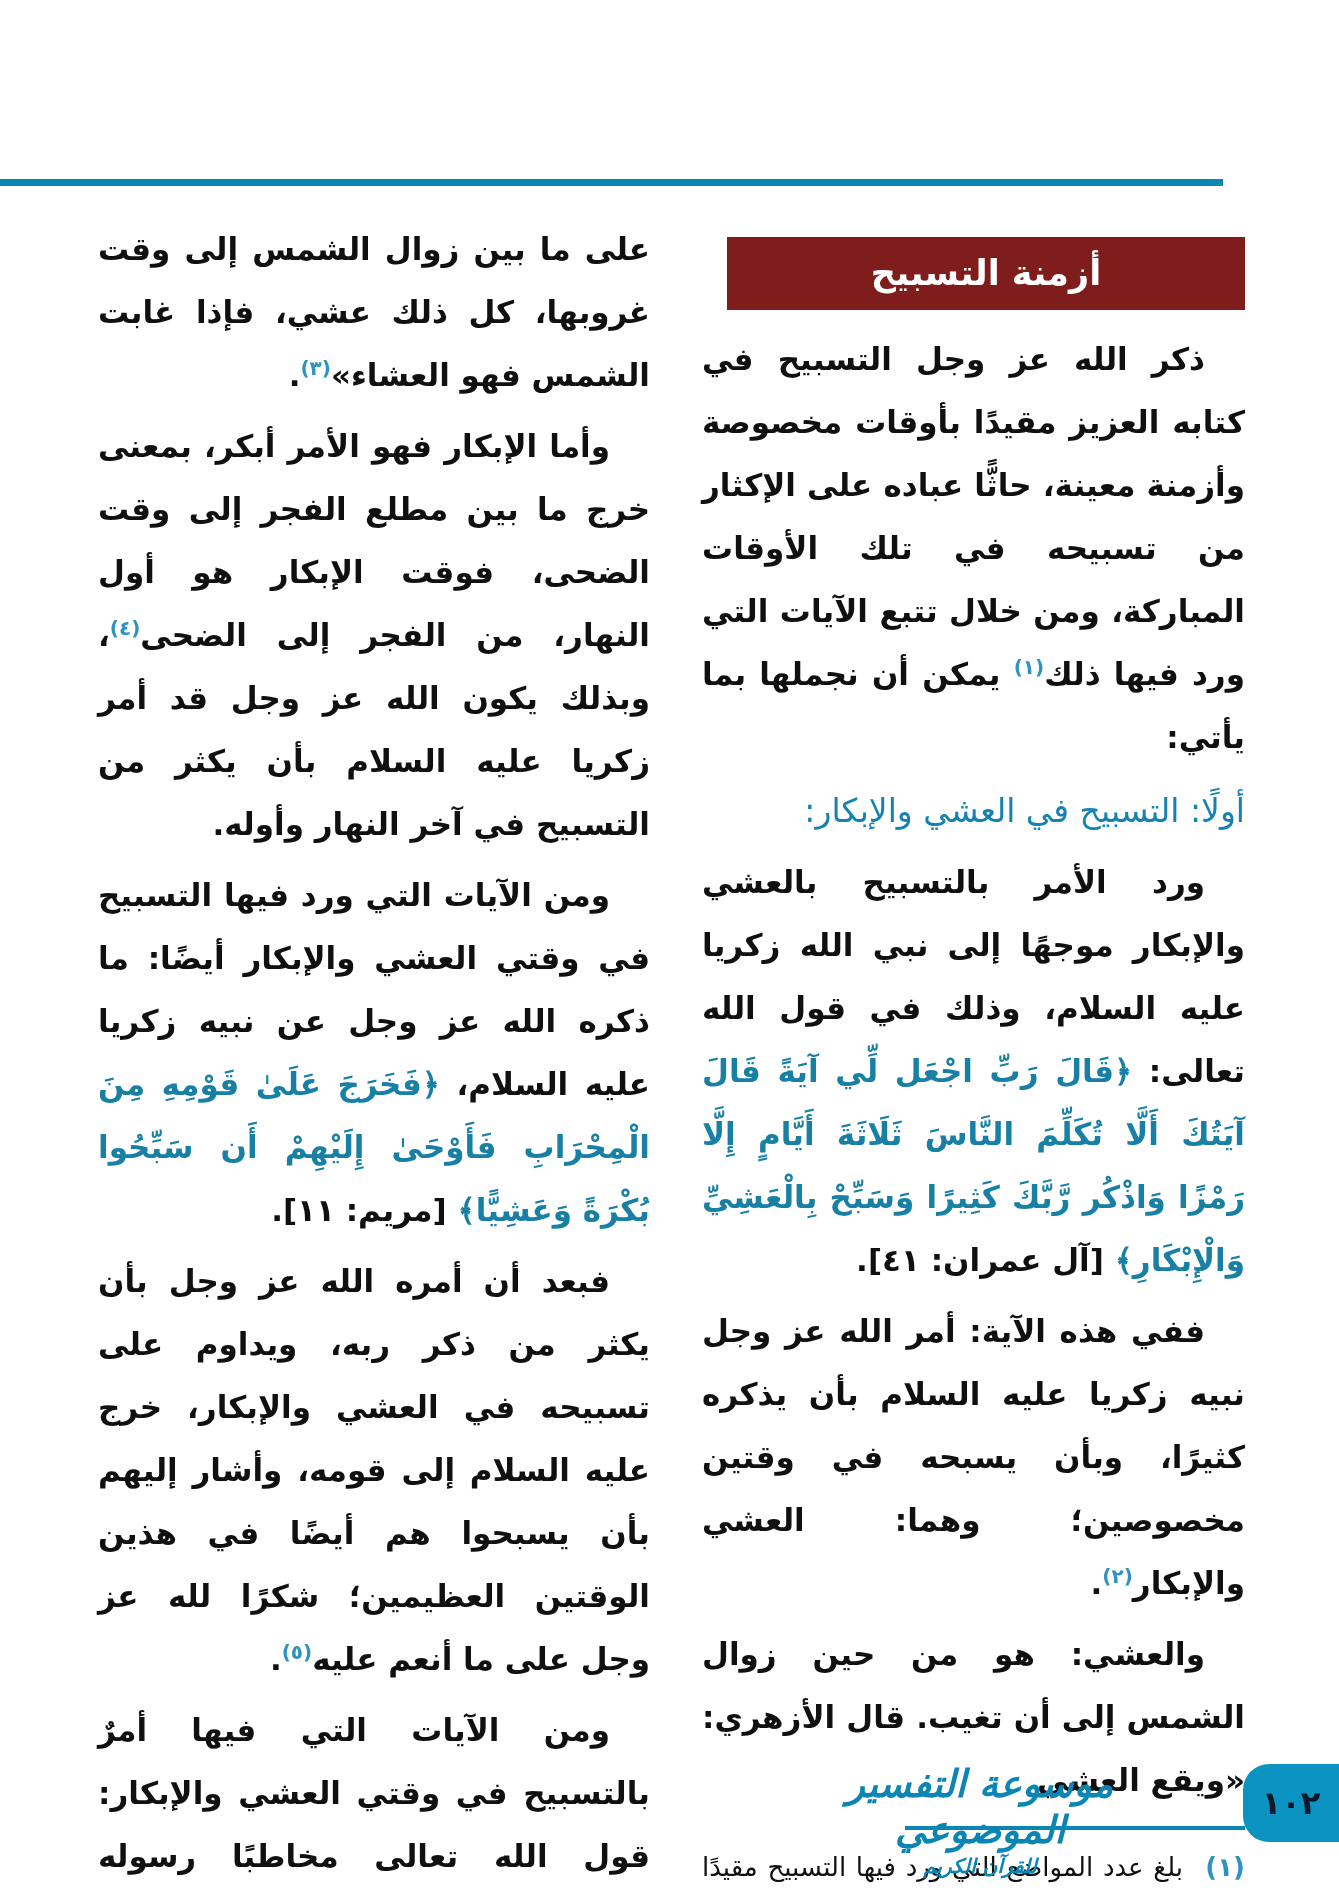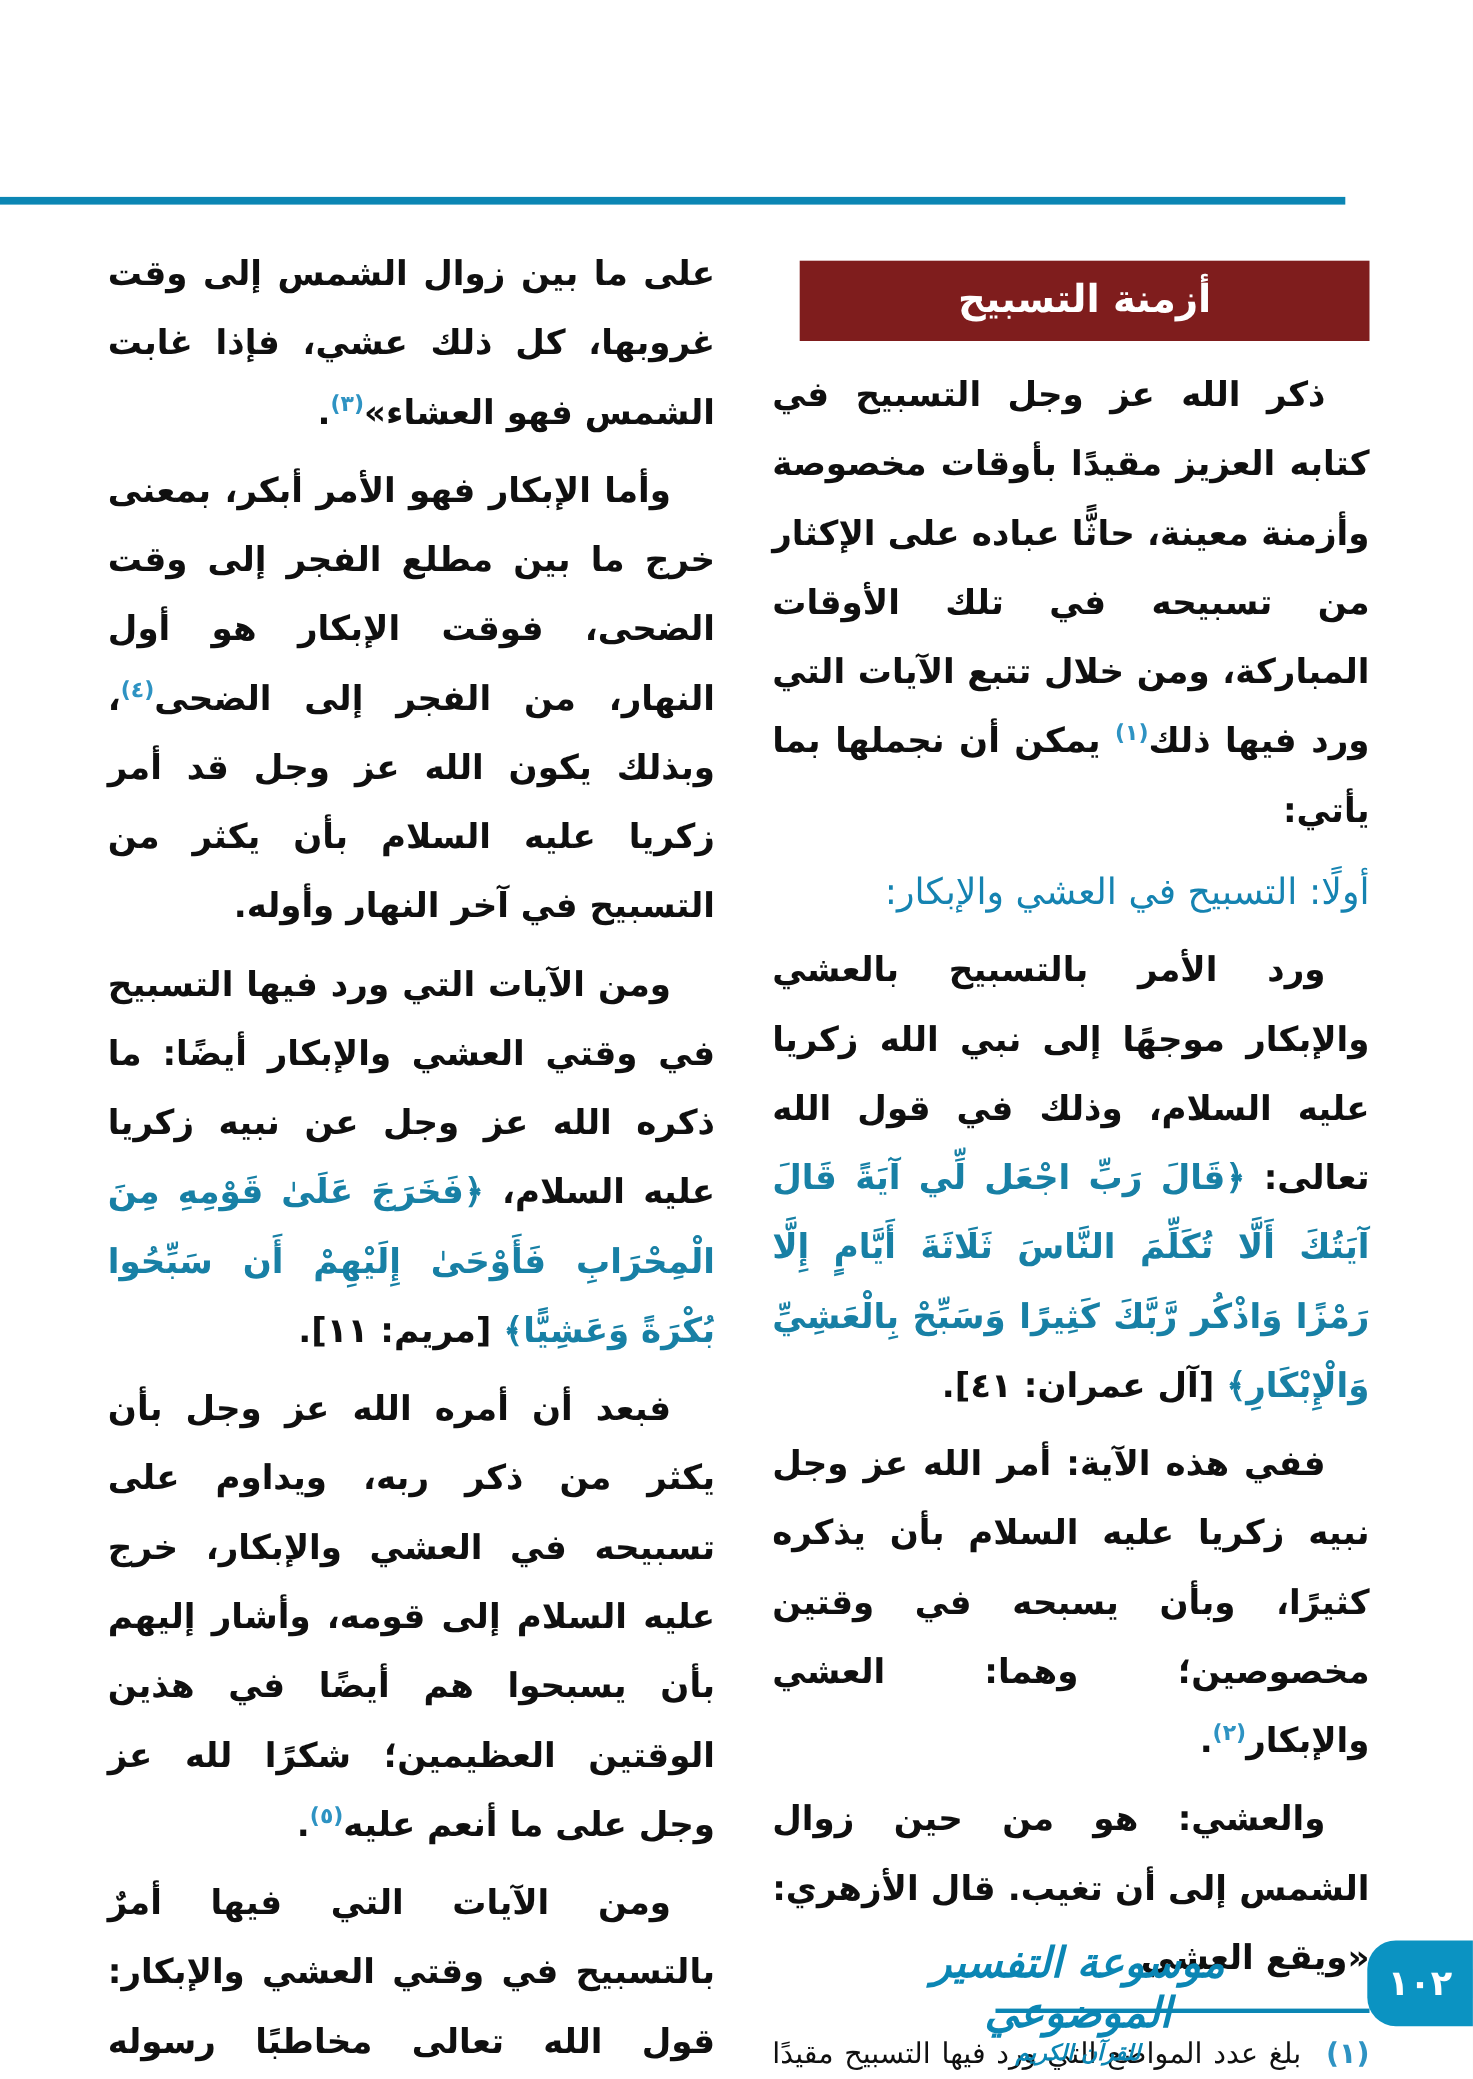--- a/index.html
+++ b/index.html
@@ -67,21 +67,21 @@
   .logo{
     position:absolute;top:1762px;right:214px;width:290px;
     text-align:center;color:#0b86b4;
   }
   .logo-line1{font-size:38px;font-weight:700;font-style:italic;line-height:1.2;}
   .logo-line2{font-size:20px;font-weight:700;font-style:italic;line-height:1.3;}
   .page-badge{
     position:absolute;top:1764px;right:0;
     width:96px;height:78px;
     background:#0b93c2;border-radius:26px 0 0 26px;
-    color:#ffffff;font-size:32px;font-weight:700;
+    color:#0f172a;font-size:32px;font-weight:700;
     display:flex;align-items:center;justify-content:center;
     letter-spacing:7px;
   }
 </style>
 </head>
 <body>
 
 <div class="page">
 
   <div class="header-rule"></div>

